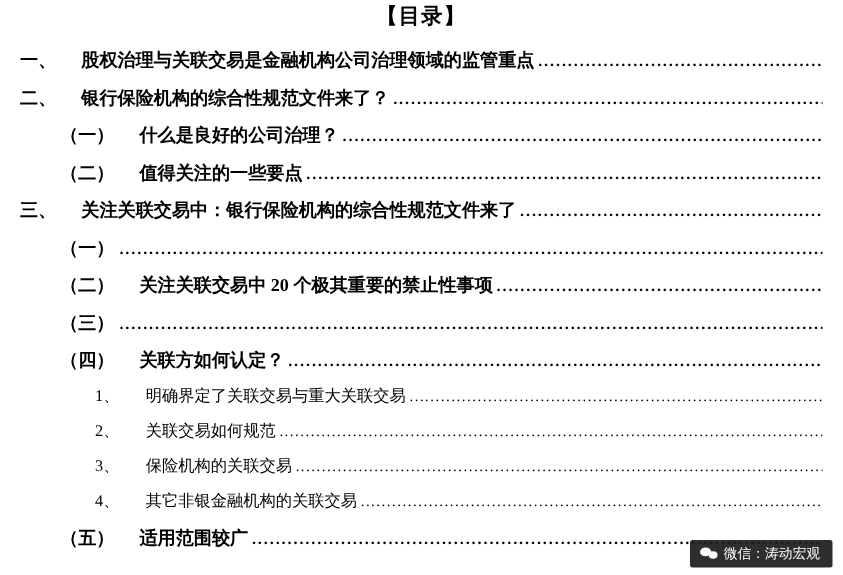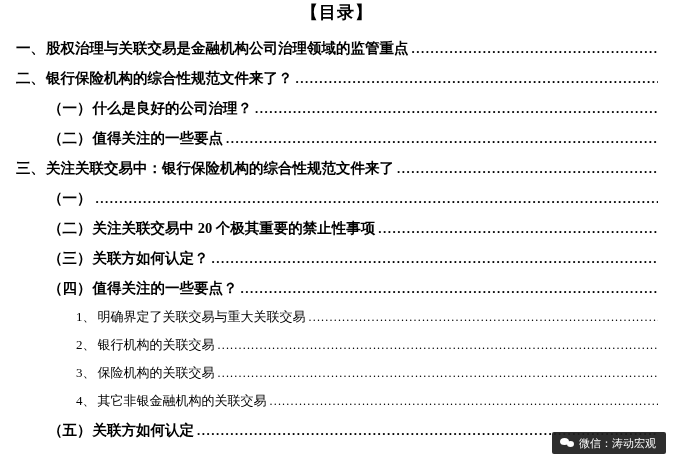--- a/index.html
+++ b/index.html
@@ -59,20 +59,21 @@
     font-size: 13px;
     font-weight: normal;
     height: 28px;
     padding-left: 62px;
   }
   .num {
     flex: 0 0 auto;
   }
   .label {
     flex: 0 0 auto;
+    margin-left: 19px;
   }
   .lv1 .num { margin-right: 1px; }
   .lv2 .num { margin-right: 1px; }
   .lv3 .num { margin-right: 2px; }
   .leader {
     flex: 1 1 auto;
     overflow: hidden;
     position: relative;
     height: 1em;
     margin-left: 3px;
@@ -173,57 +174,56 @@
     </div>
 
     <div class="toc-row lv2">
       <span class="num">（二）</span>
       <span class="label">关注关联交易中 20 个极其重要的禁止性事项</span>
       <span class="leader"></span>
     </div>
 
     <div class="toc-row lv2">
       <span class="num">（三）</span>
+      <span class="leader"></span>
+    </div>
+
+    <div class="toc-row lv2">
+      <span class="num">（四）</span>
       <span class="label">关联方如何认定？</span>
-      <span class="leader"></span>
-    </div>
-
-    <div class="toc-row lv2">
-      <span class="num">（四）</span>
-      <span class="label">值得关注的一些要点？</span>
       <span class="leader"></span>
     </div>
 
     <div class="toc-row lv3">
       <span class="num">1、</span>
       <span class="label">明确界定了关联交易与重大关联交易</span>
       <span class="leader"></span>
     </div>
 
     <div class="toc-row lv3">
       <span class="num">2、</span>
-      <span class="label">银行机构的关联交易</span>
+      <span class="label">关联交易如何规范</span>
       <span class="leader"></span>
     </div>
 
     <div class="toc-row lv3">
       <span class="num">3、</span>
       <span class="label">保险机构的关联交易</span>
       <span class="leader"></span>
     </div>
 
     <div class="toc-row lv3">
       <span class="num">4、</span>
       <span class="label">其它非银金融机构的关联交易</span>
       <span class="leader"></span>
     </div>
 
     <div class="toc-row lv2">
       <span class="num">（五）</span>
-      <span class="label">关联方如何认定</span>
+      <span class="label">适用范围较广</span>
       <span class="leader"></span>
     </div>
 
   </div>
 
   <div class="watermark">
     <span class="wm-icon">
       <span class="b1"></span>
         <span class="b2"></span>
     </span>

